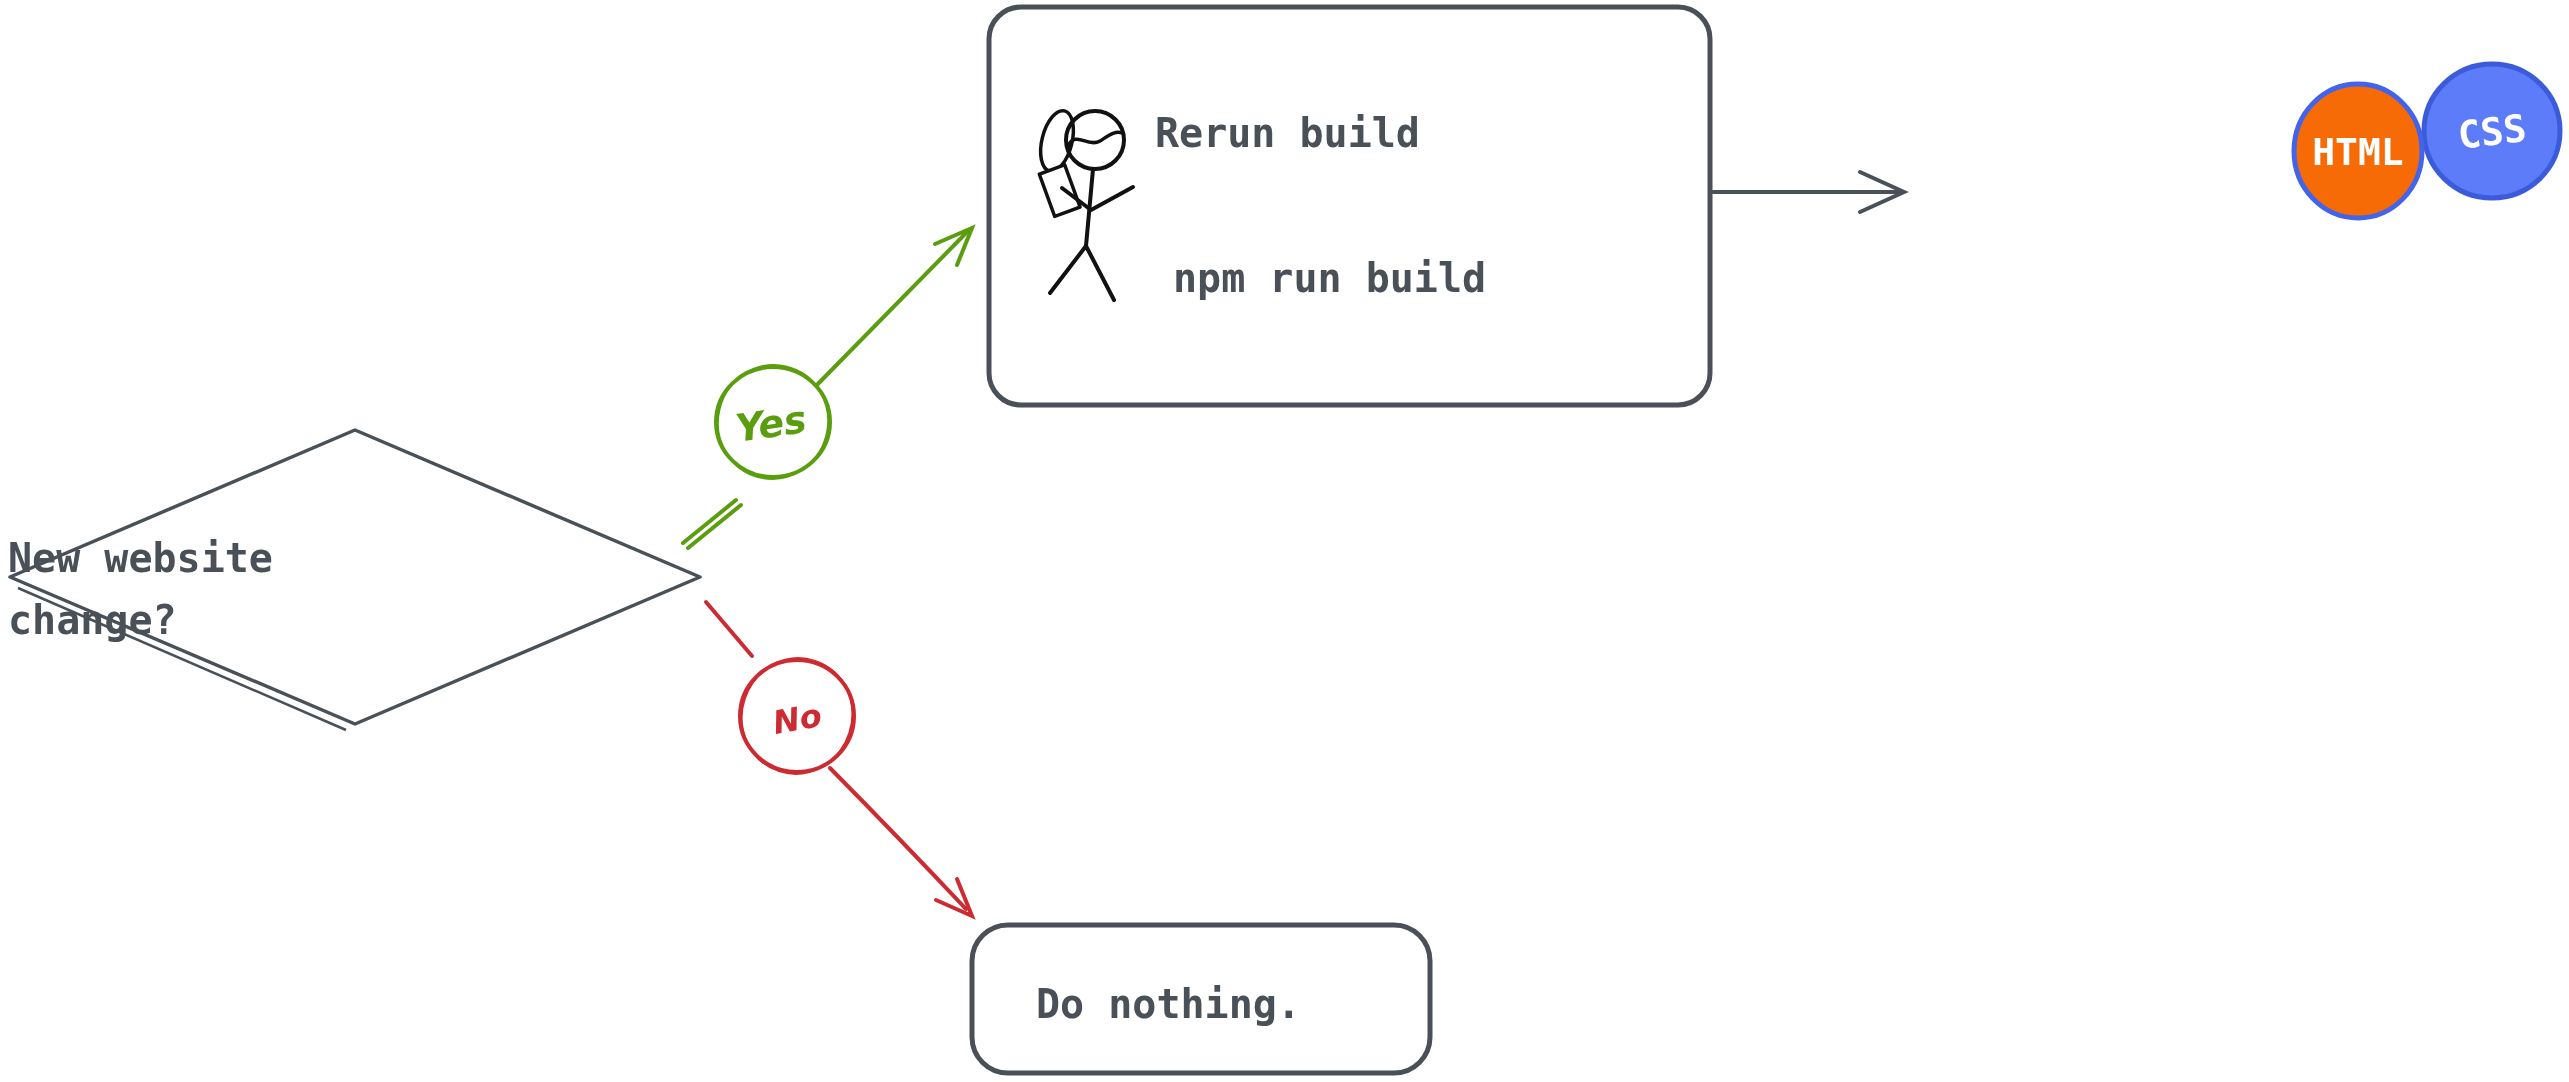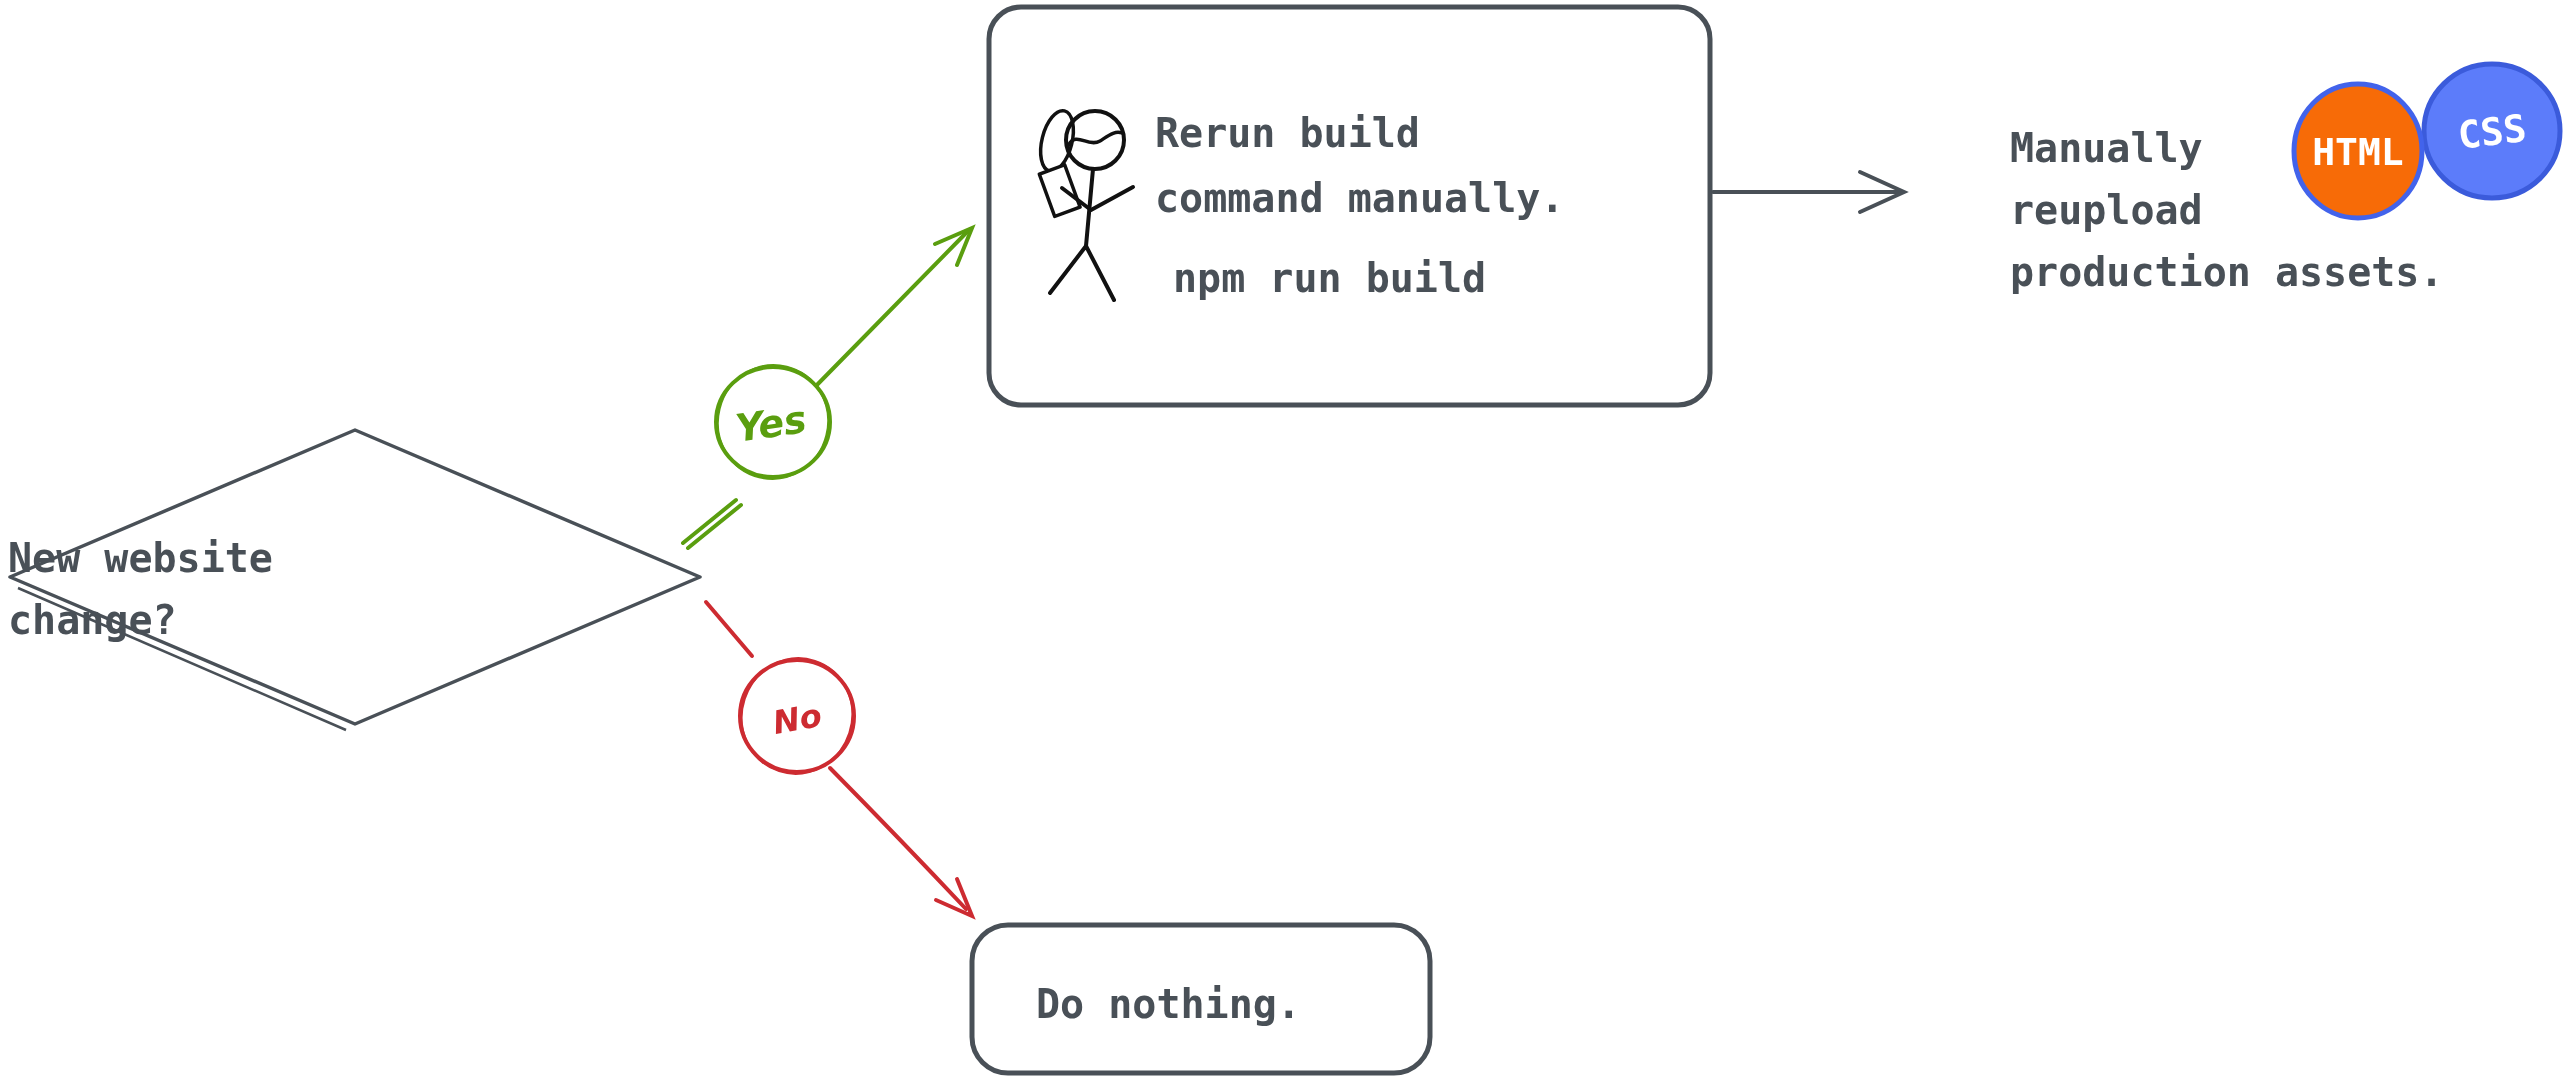--- a/index.html
+++ b/index.html
@@ -79,25 +79,19 @@
     <text x="2358" y="165" text-anchor="middle" font-size="38" class="badge-label">HTML</text>
   </svg>
 
   <div class="txt center" style="left:8px;top:527px;width:700px;">
     <div>New website</div>
     <div>change?</div>
   </div>
 
   <div class="txt" style="left:1155px;top:101px;line-height:65px;">
     <div>Rerun build</div>
-    <div>command manually.</div>
   </div>
   <div class="txt cmd" style="left:1173px;top:247px;">npm run build</div>
 
   <div class="txt" style="left:1036px;top:973px;">Do nothing.</div>
 
-  <div class="txt" style="left:2010px;top:117px;">
-    <div>Manually</div>
-    <div>reupload</div>
-    <div>production assets.</div>
-  </div>
 
 </div>
 
 </body></html>

